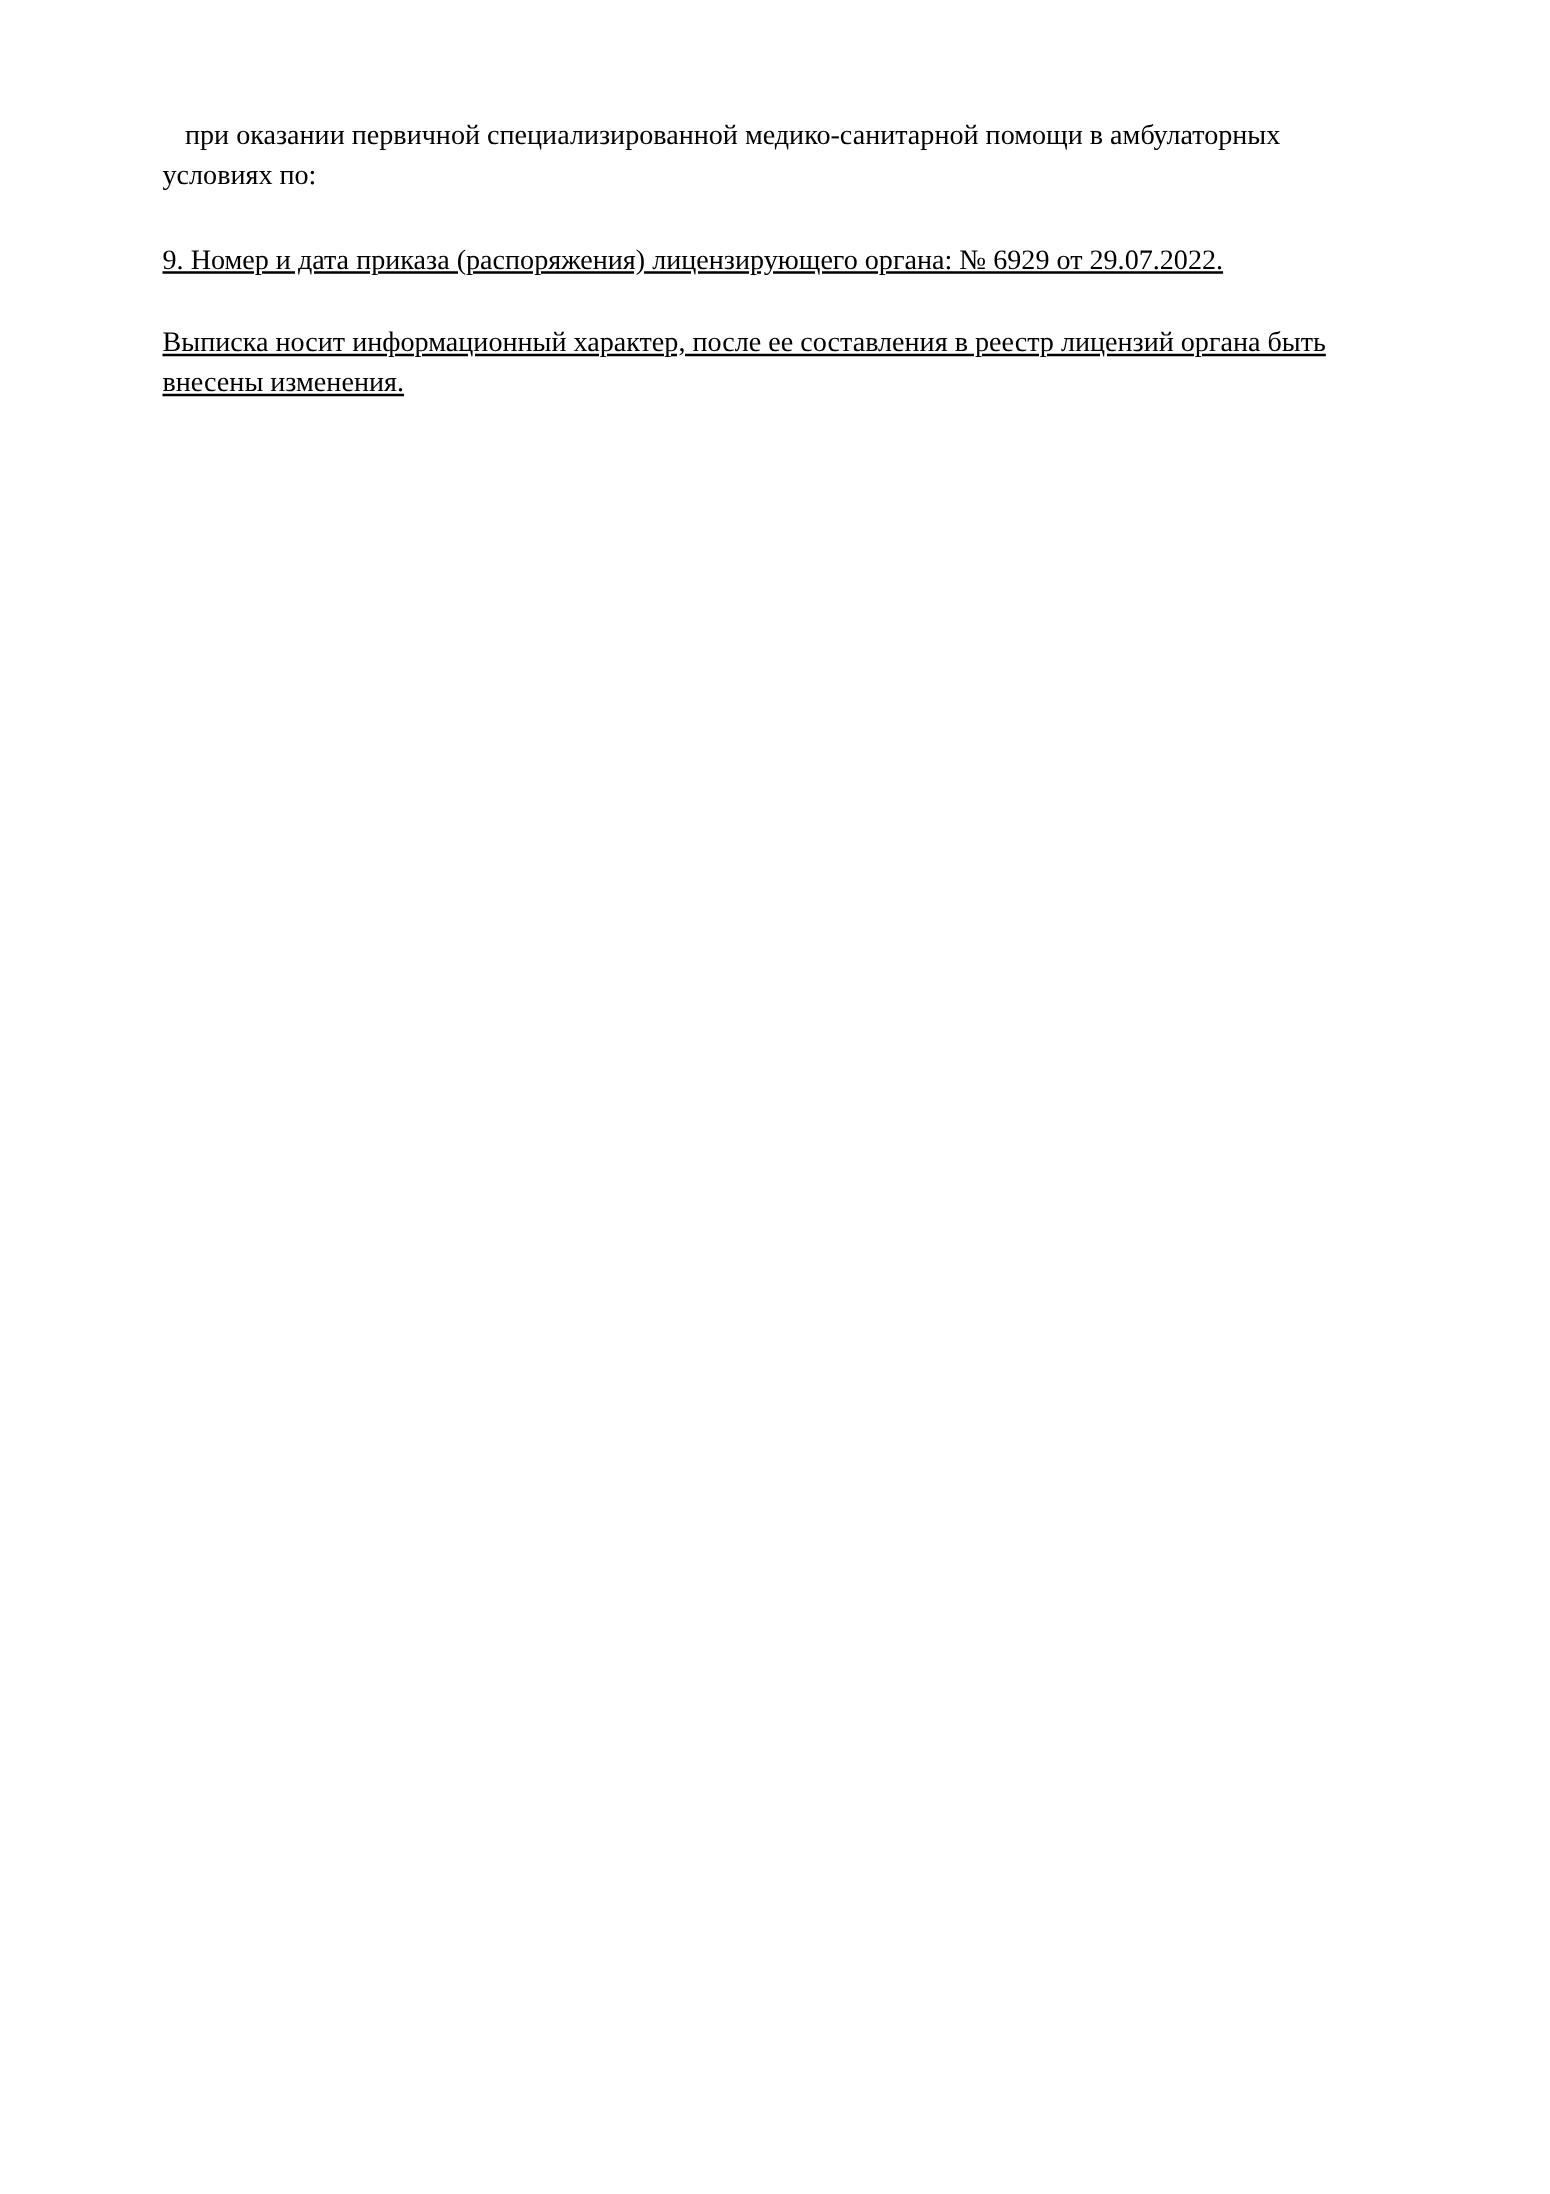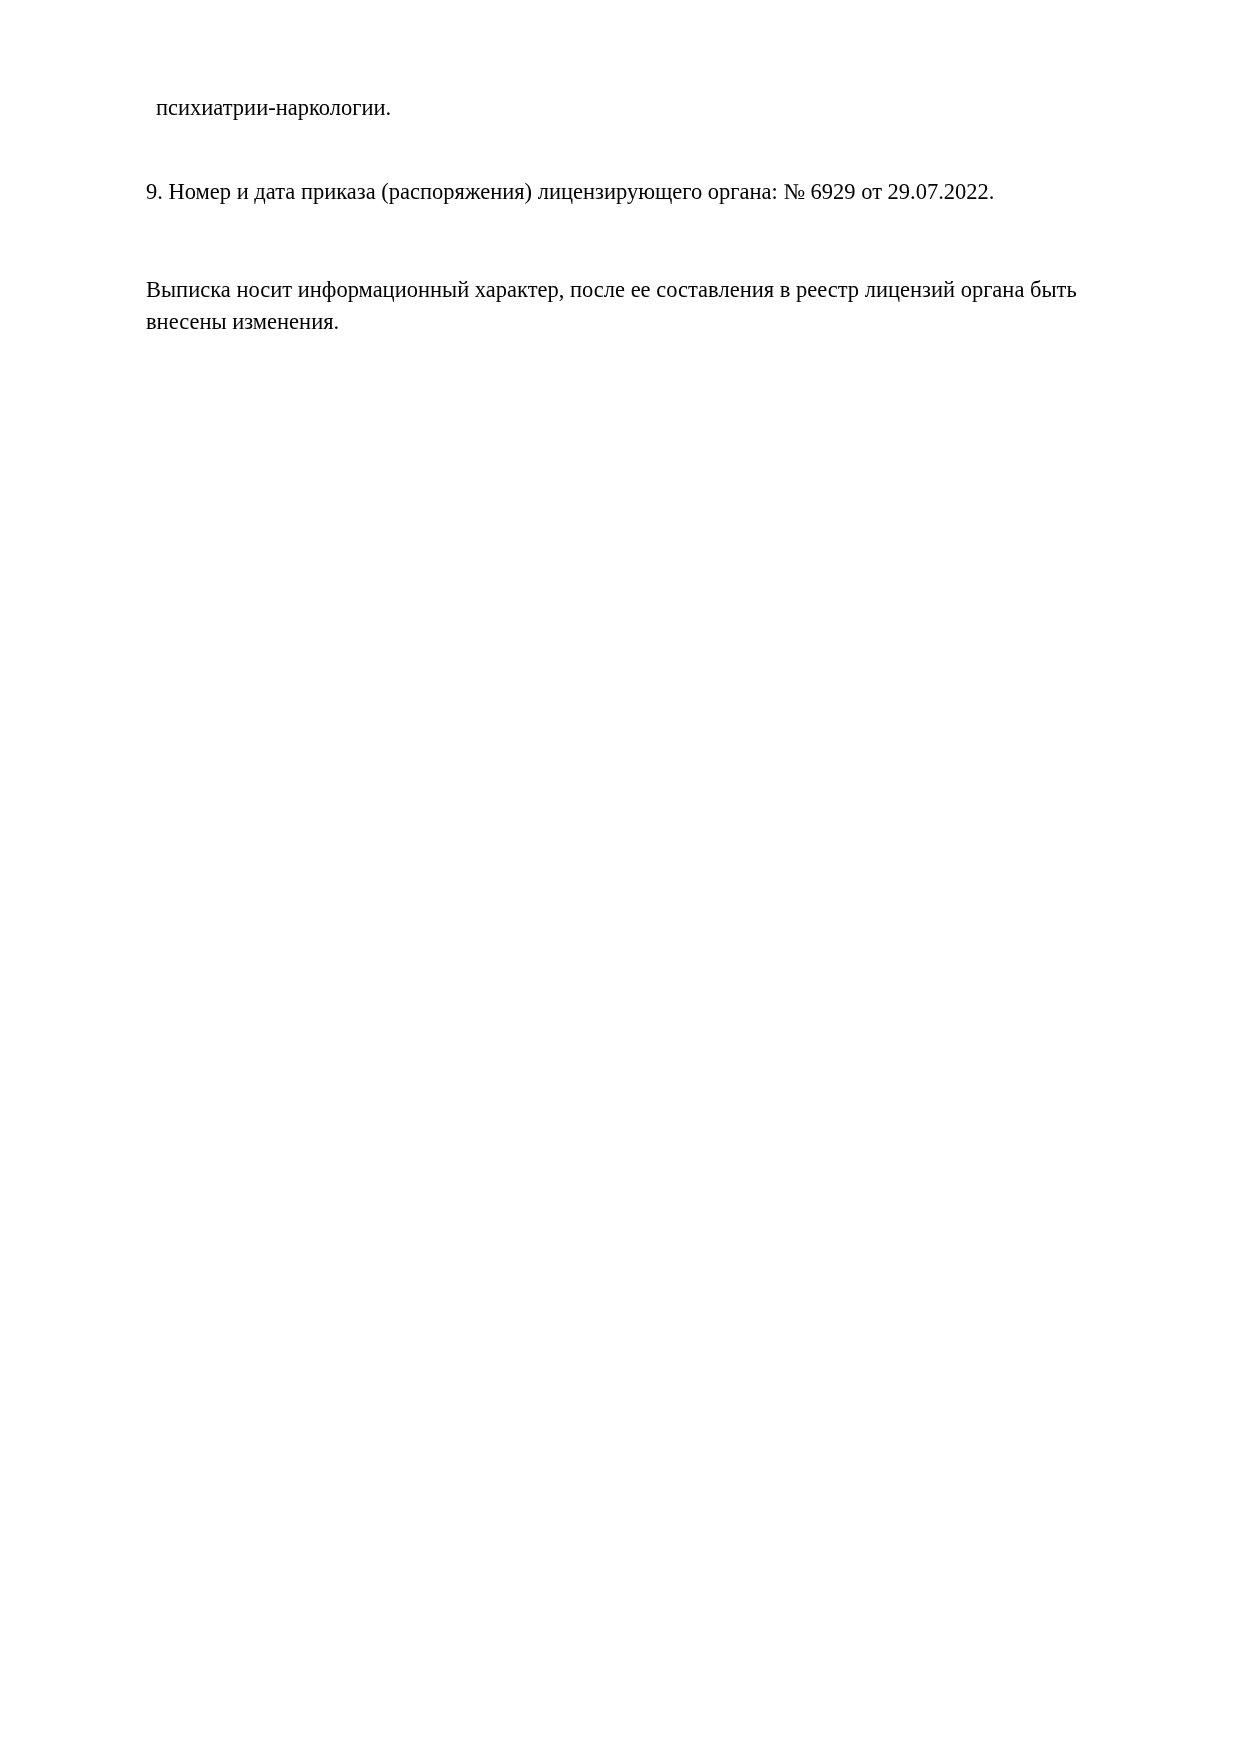--- a/index.html
+++ b/index.html
@@ -21,22 +21,23 @@
     height: 1755px;
     padding: 92px 130px 0 130px;
     background: #ffffff;
   }
   .doc-body {
     font-size: 22.5px;
     line-height: 1.42;
     text-align: left;
   }
   .para {
-    margin: 16px;
+    margin: 0;
     text-indent: 0;
+    text-decoration: underline;
   }
   .para-indent {
     margin: 0;
     text-indent: 18px;
   }
   .para-indent2 {
     margin: 0;
     text-indent: 26px;
   }
   .gap-lg {
@@ -48,22 +49,22 @@
   .nowrap-block {
     white-space: normal;
   }
 </style>
 </head>
 <body>
 
 <div class="page">
   <div class="doc-body">
 
+    <p class="para-indent nowrap-block">при оказании первичной специализированной медико-санитарной помощи в амбулаторных условиях по:</p>
 
-    <p class="para-indent2">психиатрии-наркологии.</p>
 
     <div class="gap-lg"></div>
 
     <p class="para">9. Номер и дата приказа (распоряжения) лицензирующего органа: № 6929 от 29.07.2022.</p>
 
     <div class="gap-md"></div>
 
     <p class="para">Выписка носит информационный характер, после ее составления в реестр лицензий органа быть внесены изменения.</p>
 
   </div>

